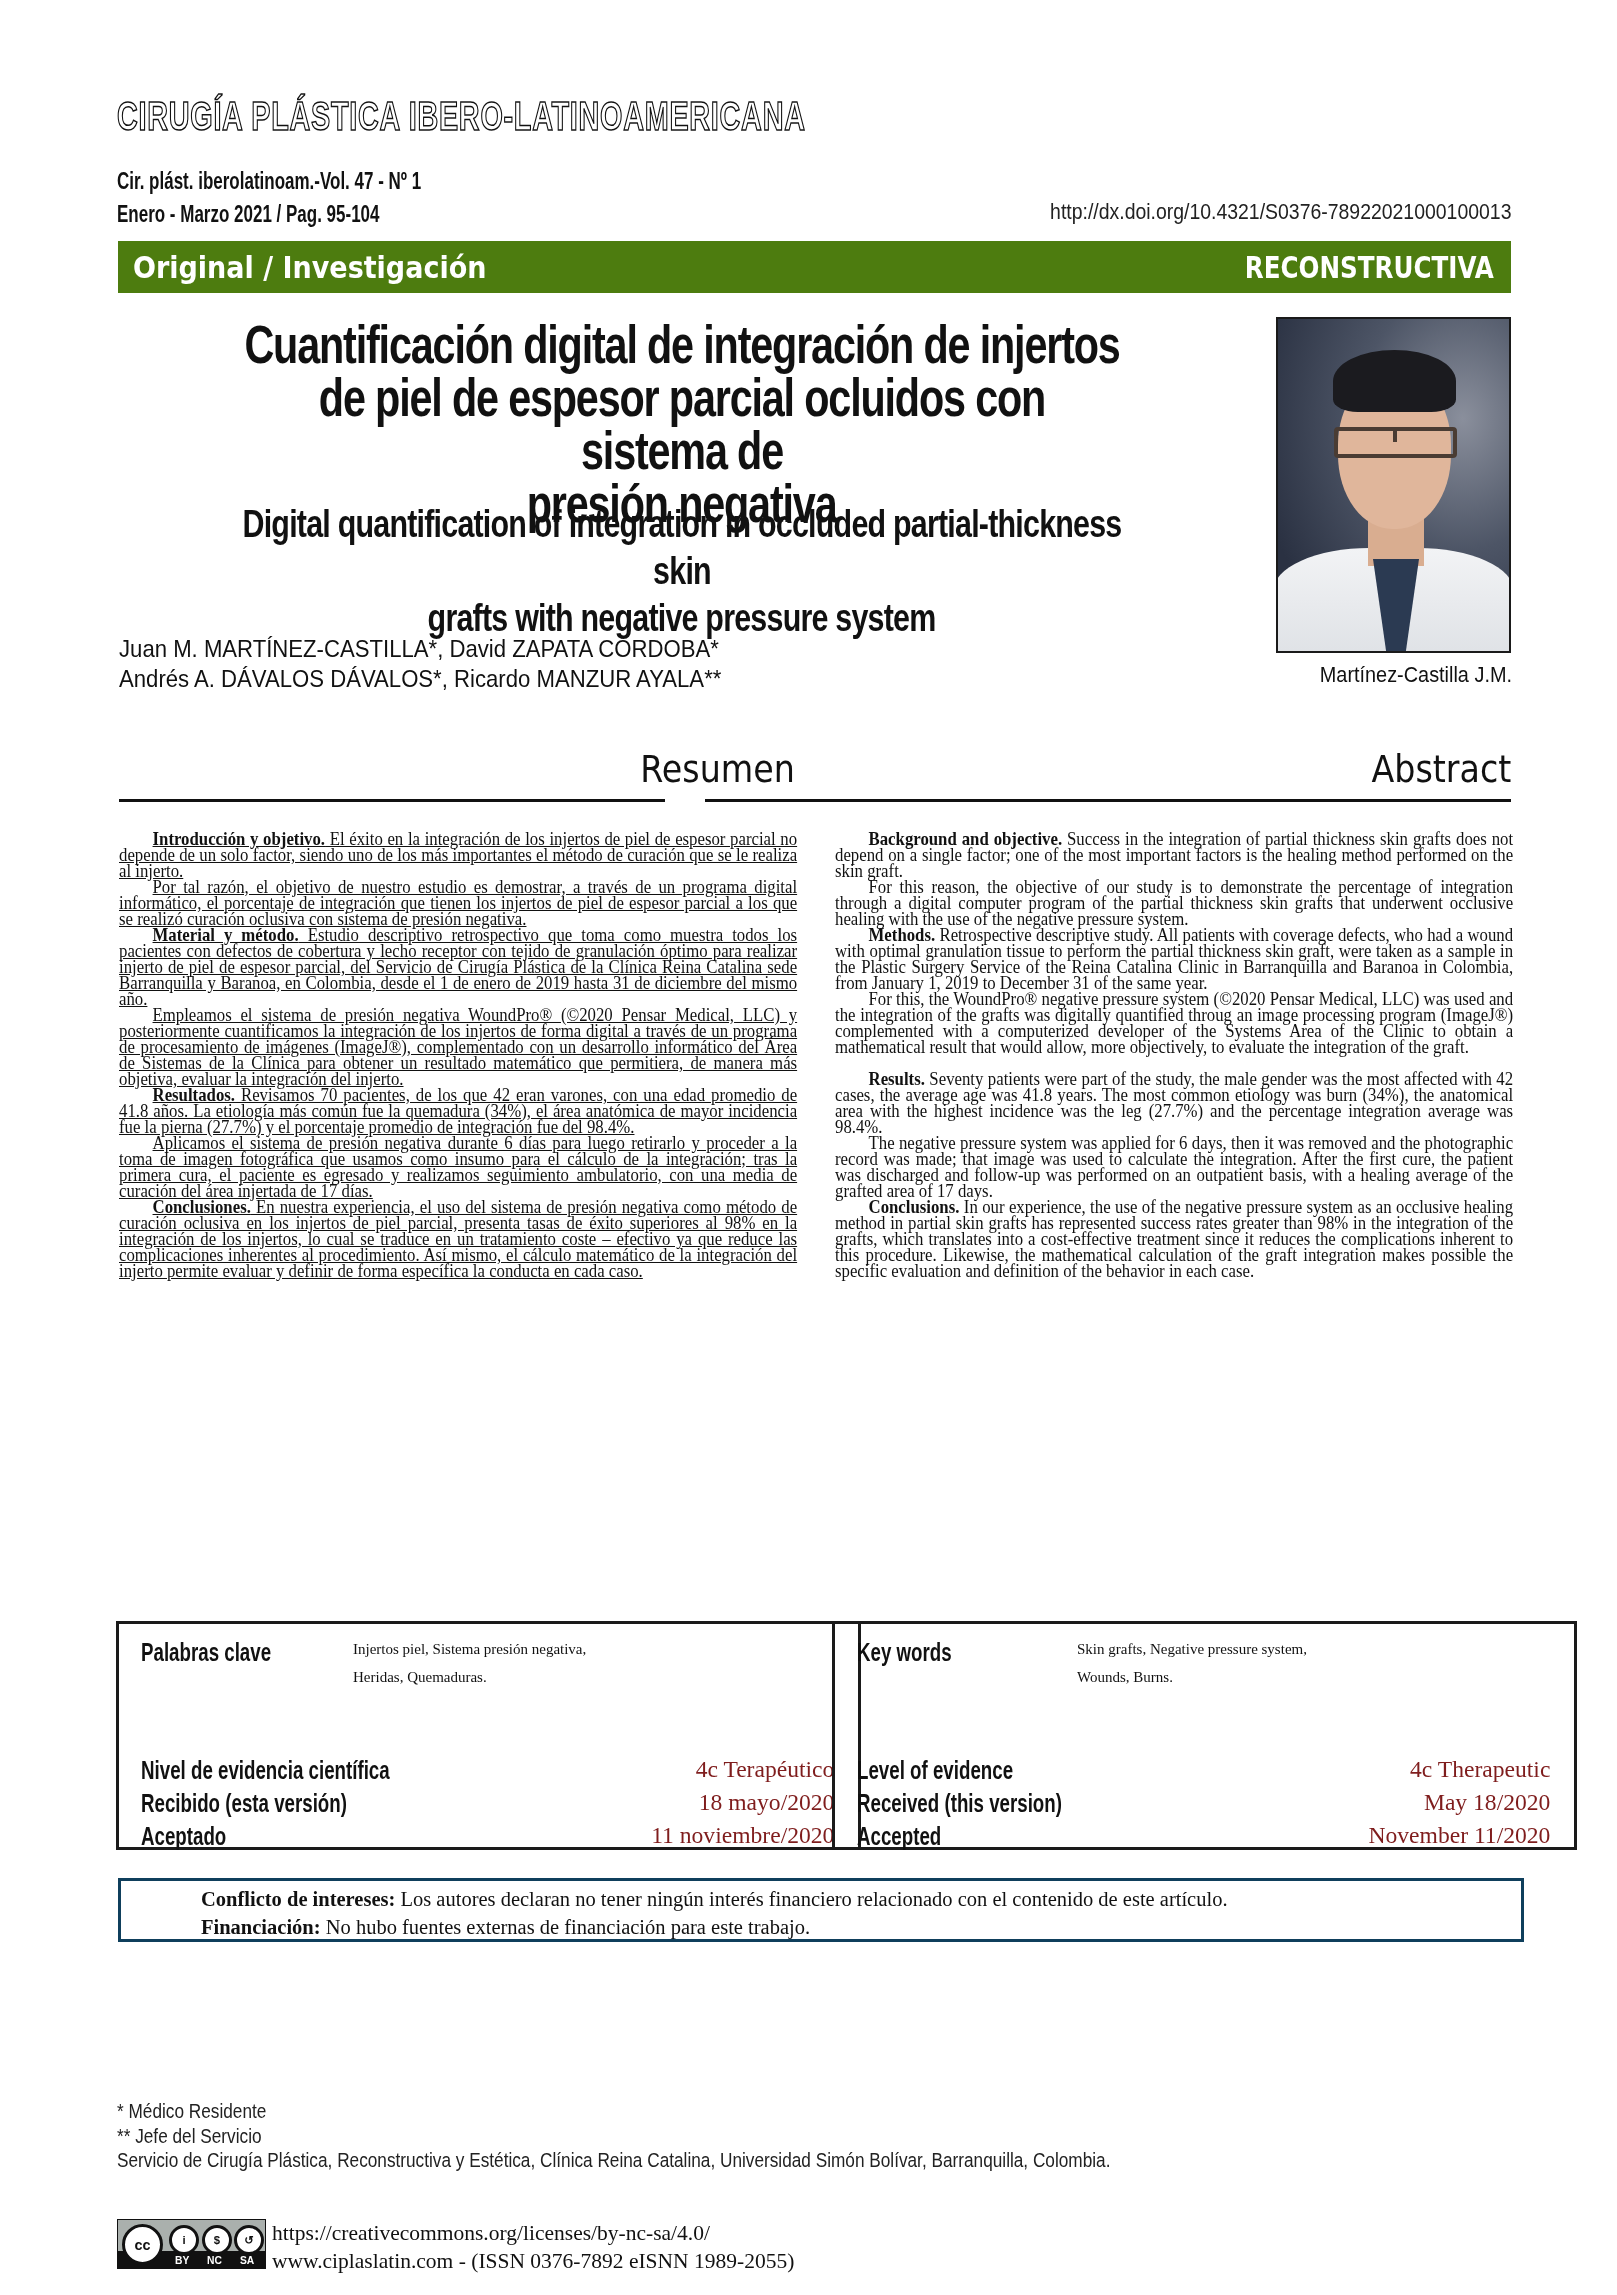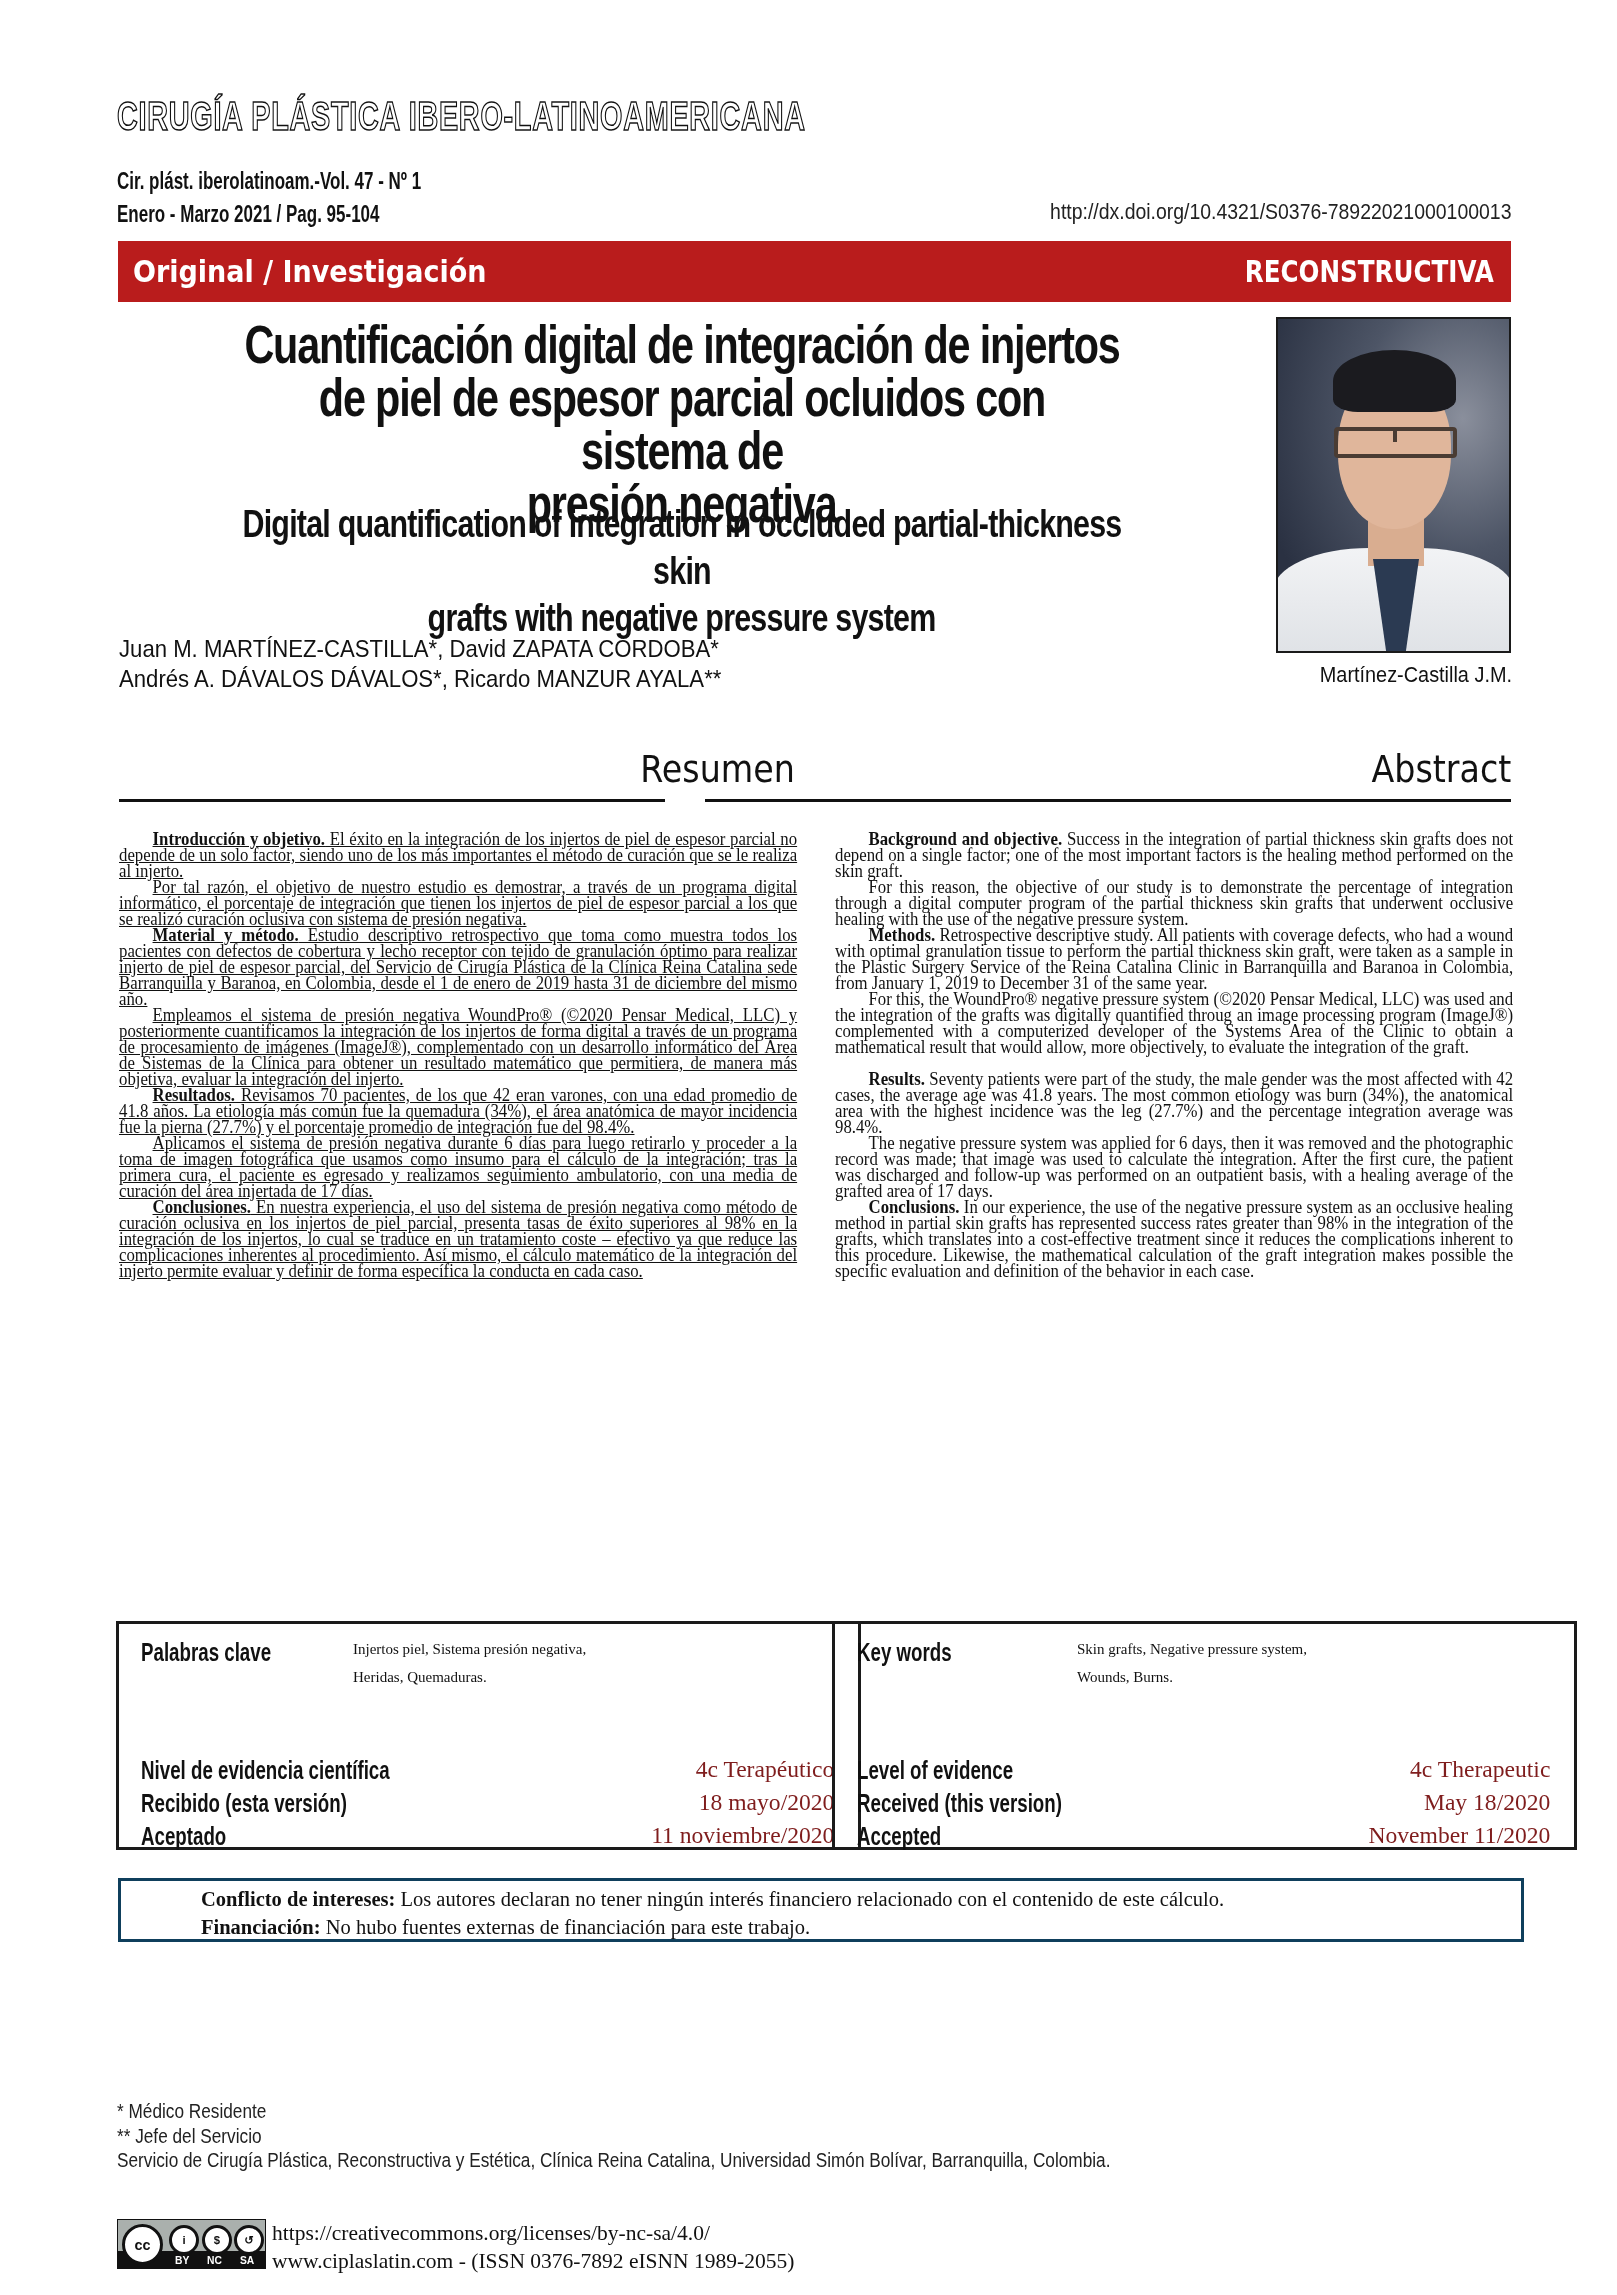--- a/index.html
+++ b/index.html
@@ -21,22 +21,22 @@
     transform: scaleX(0.72); transform-origin: left top; white-space: nowrap;
   }
   .doi {
     right: 107px; top: 199px;
     font-family: "Liberation Sans", sans-serif; font-size: 22.6px; color: #222;
     transform: scaleX(0.86); transform-origin: right top; white-space: nowrap;
   }
 
   
   .section-bar {
-    left: 118px; top: 241px; width: 1393px; height: 61px;
-    background: #b91c1c; display: flex; align-items: center; justify-content: space-between;
+    left: 118px; top: 241px; width: 1393px; height: 52px;
+    background: #4d7c0f; display: flex; align-items: center; justify-content: space-between;
     box-sizing: border-box; padding: 0 17.4px 0 15.4px;
   }
   .section-bar span {
     font-family: "DejaVu Sans", sans-serif; font-weight: 700; color: #ffffff;
     font-size: 30px; white-space: nowrap;
   }
   .section-bar .left { transform: scaleX(0.9); transform-origin: left center; }
   .section-bar .right { transform: scaleX(0.82); transform-origin: right center; }
 
   
@@ -270,21 +270,21 @@
   </div>
   <div class="mrow-label" style="top:131px;">Level of evidence</div>
   <div class="mrow-value" style="top:132px;">4c Therapeutic</div>
   <div class="mrow-label" style="top:164px;">Received (this version)</div>
   <div class="mrow-value" style="top:165px;">May 18/2020</div>
   <div class="mrow-label" style="top:197px;">Accepted</div>
   <div class="mrow-value" style="top:198px;">November 11/2020</div>
 </div>
 
 <div class="abs conflict">
-  <div class="line"><b>Conflicto de intereses:</b><span> Los autores declaran no tener ningún interés financiero relacionado con el contenido de este cálculo.</span></div>
+  <div class="line"><b>Conflicto de intereses:</b><span> Los autores declaran no tener ningún interés financiero relacionado con el contenido de este artículo.</span></div>
   <div class="line"><b>Financiación:</b><span> No hubo fuentes externas de financiación para este trabajo.</span></div>
 </div>
 
 <div class="abs footnotes">
   <div>*   Médico Residente</div>
   <div>** Jefe del Servicio</div>
   <div>Servicio de Cirugía Plástica, Reconstructiva y Estética, Clínica Reina Catalina, Universidad Simón Bolívar, Barranquilla, Colombia.</div>
 </div>
 
 <div class="abs cc-badge">

